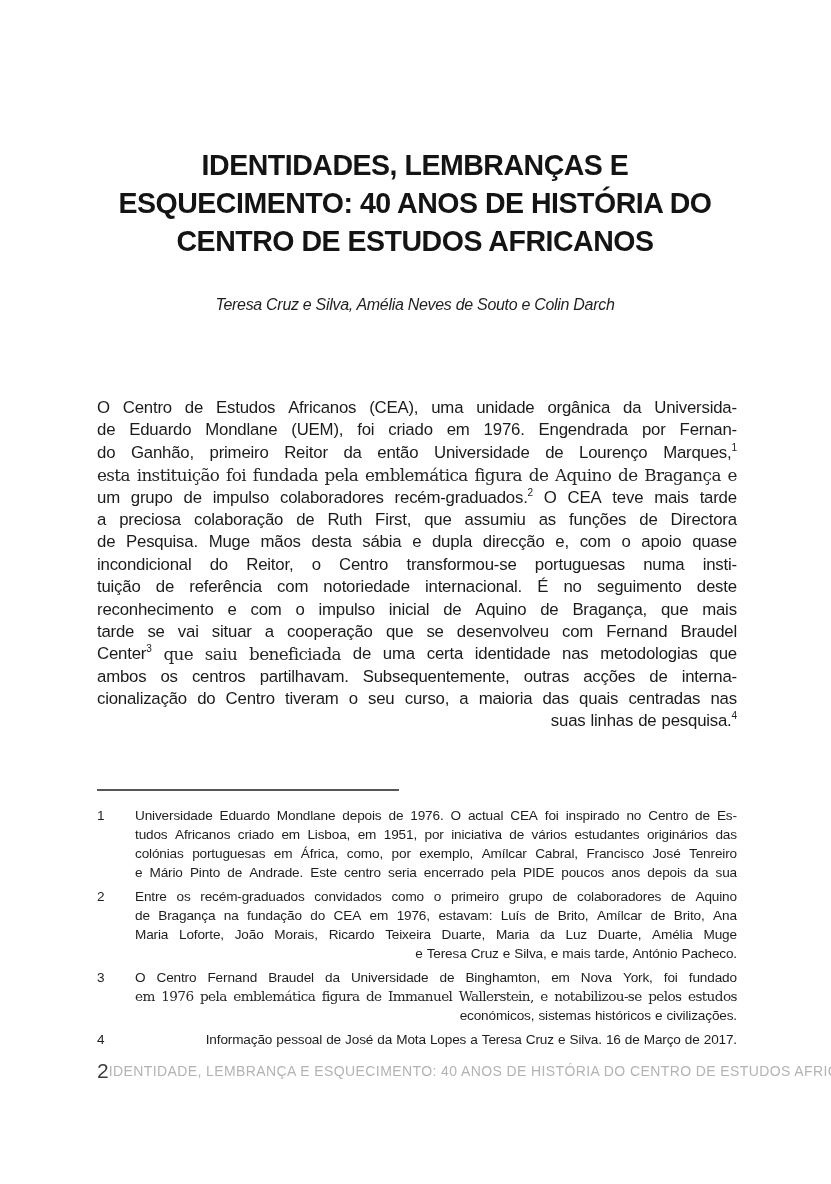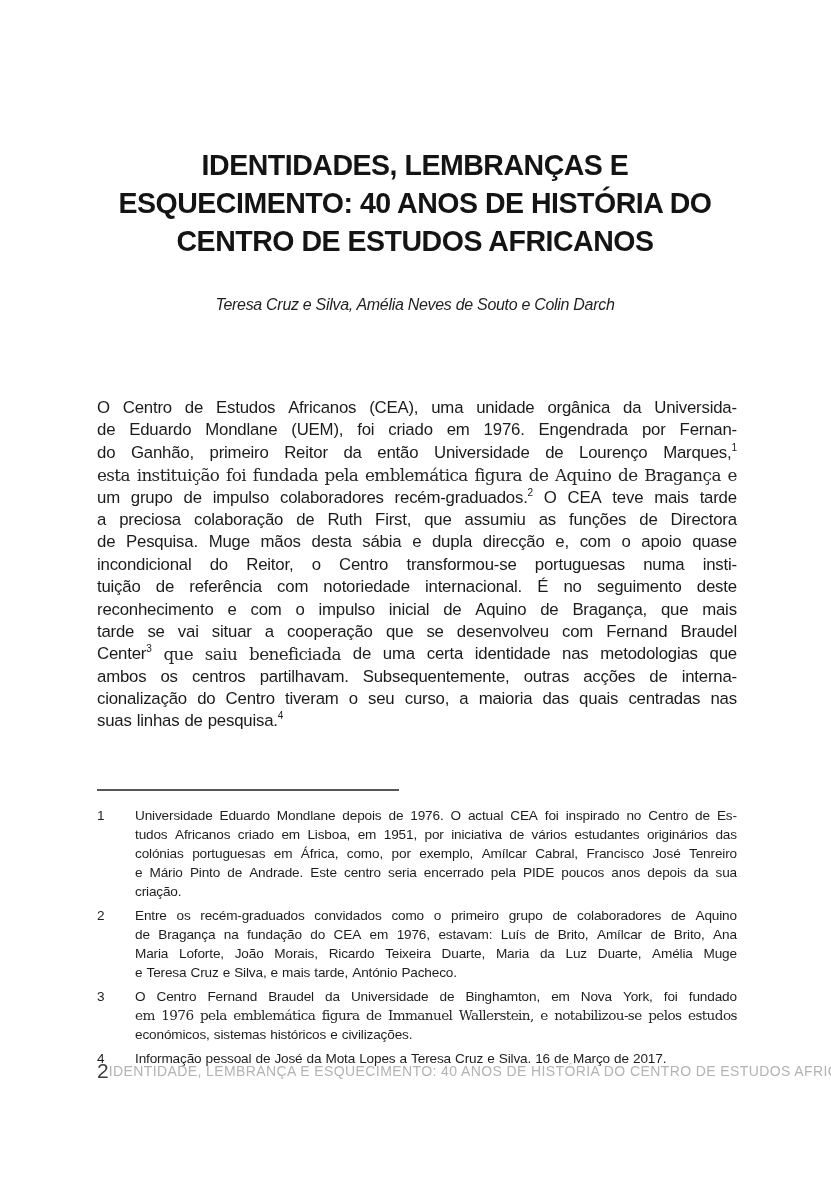--- a/index.html
+++ b/index.html
@@ -21,21 +21,21 @@
     text-align:center; font-style:italic; font-size:16px;
     letter-spacing:-0.3px; color:#1f1f1f;
   }
   
   .bodytext {
     position:absolute; top:397px; left:97px; width:640px;
     font-size:16.8px; letter-spacing:-0.2px; color:#1b1b1b;
   }
   .bodytext .tline { height:22.4px; line-height:22.4px; }
   
-  .tline { display:flex; justify-content:flex-start; gap:0.30em; white-space:nowrap; }
+  .tline { display:flex; justify-content:flex-end; gap:0.30em; white-space:nowrap; }
   .tline.just { justify-content:space-between; gap:0; }
   .tok { display:inline-block; }
   .serif { font-family:"DejaVu Serif","Liberation Serif",serif; letter-spacing:-0.6px; color:#262626; }
   .sup { font-size:60%; vertical-align:super; line-height:0; }
   
   .fnrule {
     position:absolute; top:789px; left:97px; width:302px; height:2px;
     background:#565656;
   }
   
@@ -330,23 +330,20 @@
             <span class="tok"><span>seria</span></span>
             <span class="tok"><span>encerrado</span></span>
             <span class="tok"><span>pela</span></span>
             <span class="tok"><span>PIDE</span></span>
             <span class="tok"><span>poucos</span></span>
             <span class="tok"><span>anos</span></span>
             <span class="tok"><span>depois</span></span>
             <span class="tok"><span>da</span></span>
             <span class="tok"><span>sua</span></span>
           </div>
-          <div class="tline">
-            <span class="tok"><span>criação.</span></span>
-          </div>
         </div>
       </div>
       <div class="fn">
         <span class="fn-num">2</span>
         <div class="fn-lines">
           <div class="tline just">
             <span class="tok"><span>Entre</span></span>
             <span class="tok"><span>os</span></span>
             <span class="tok"><span>recém-graduados</span></span>
             <span class="tok"><span>convidados</span></span>

